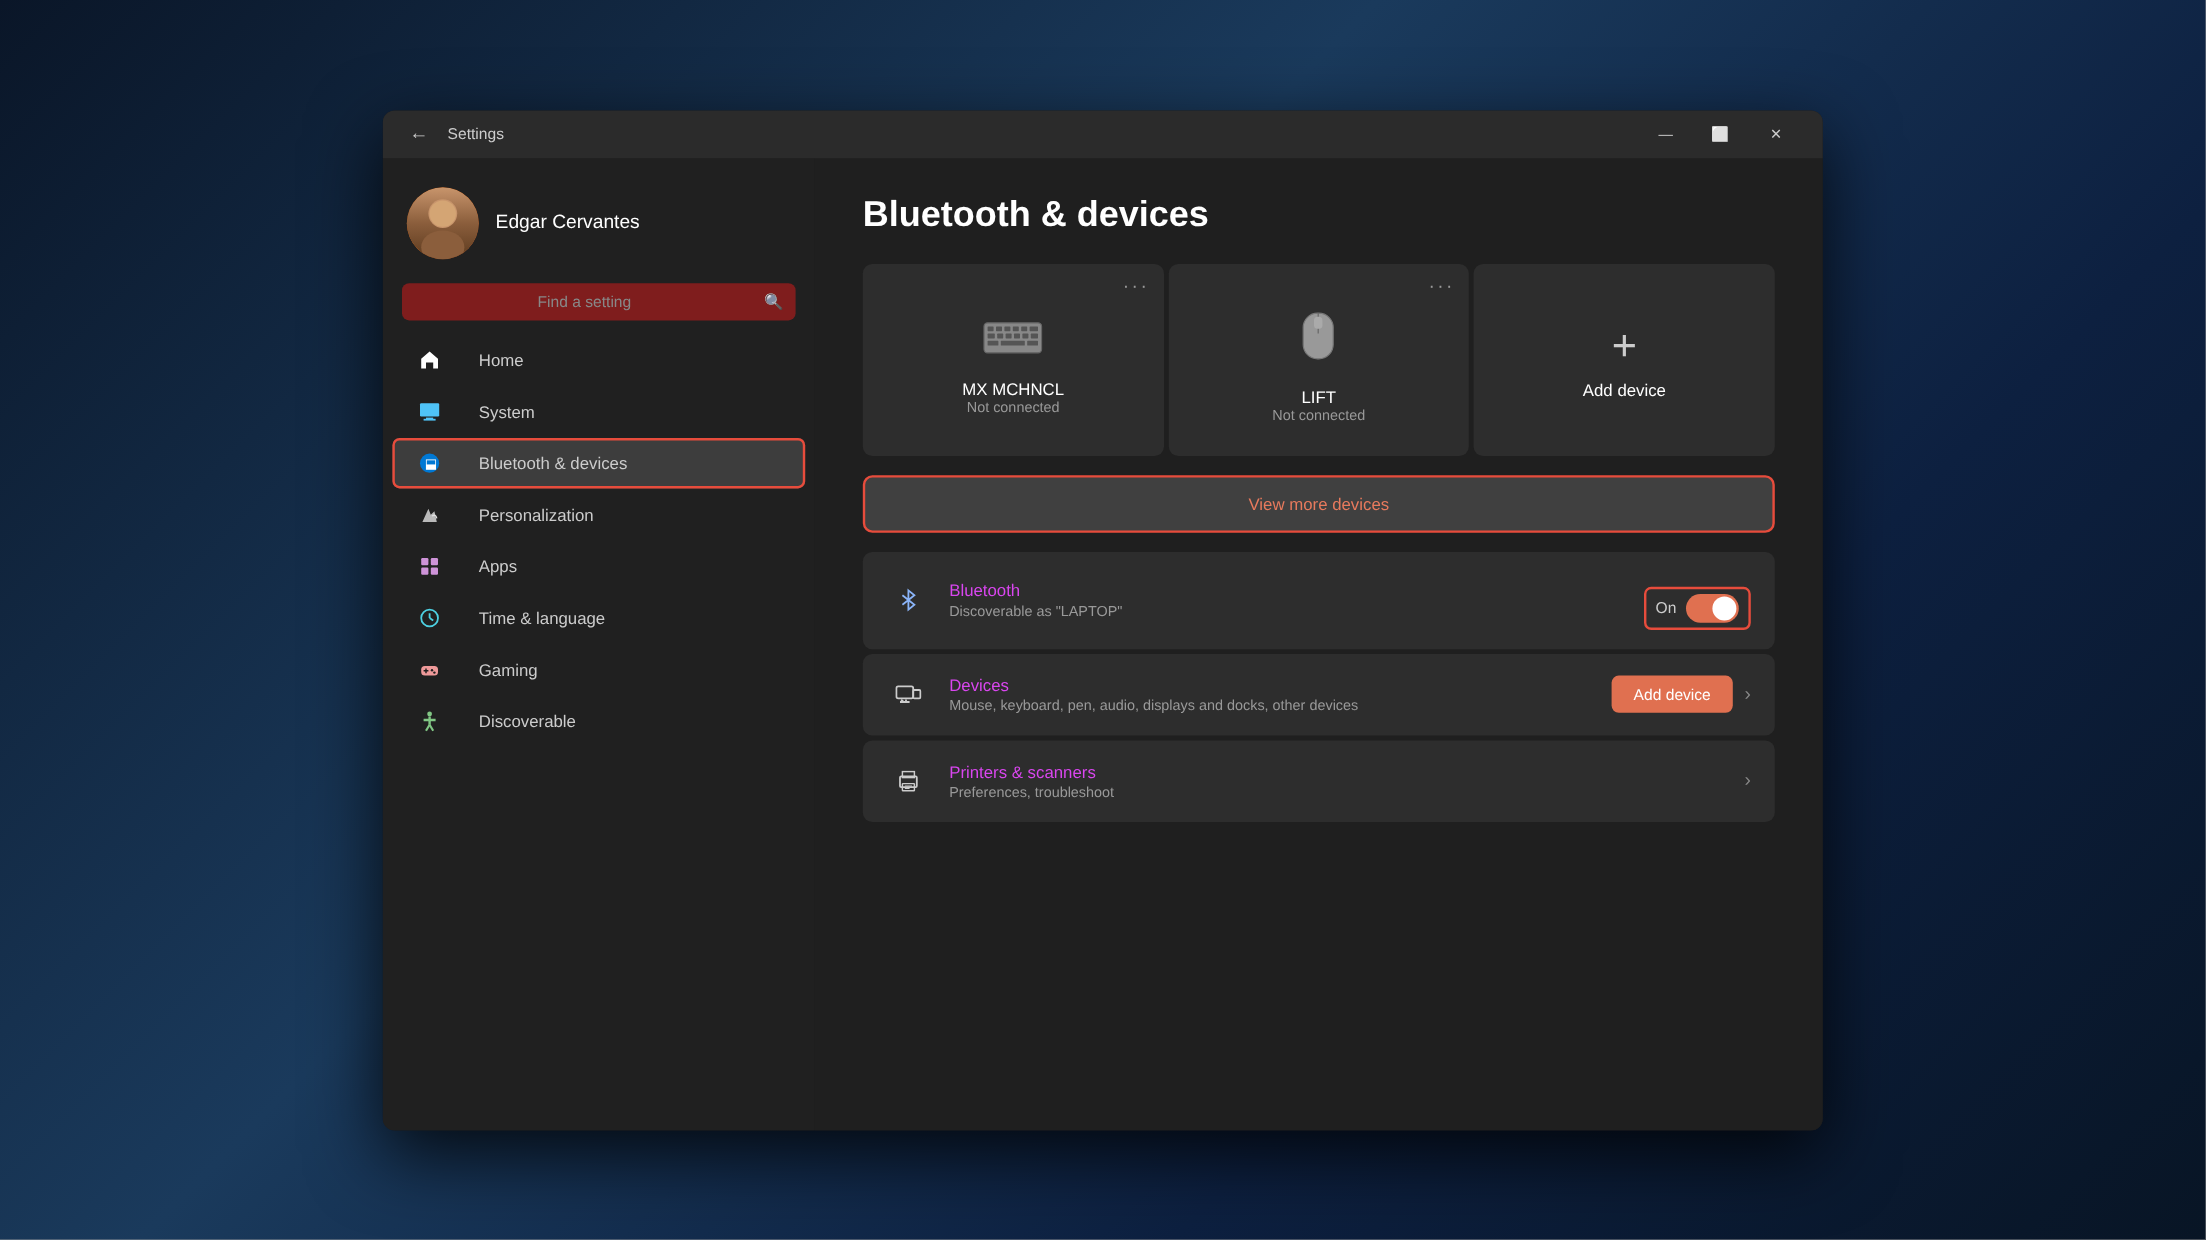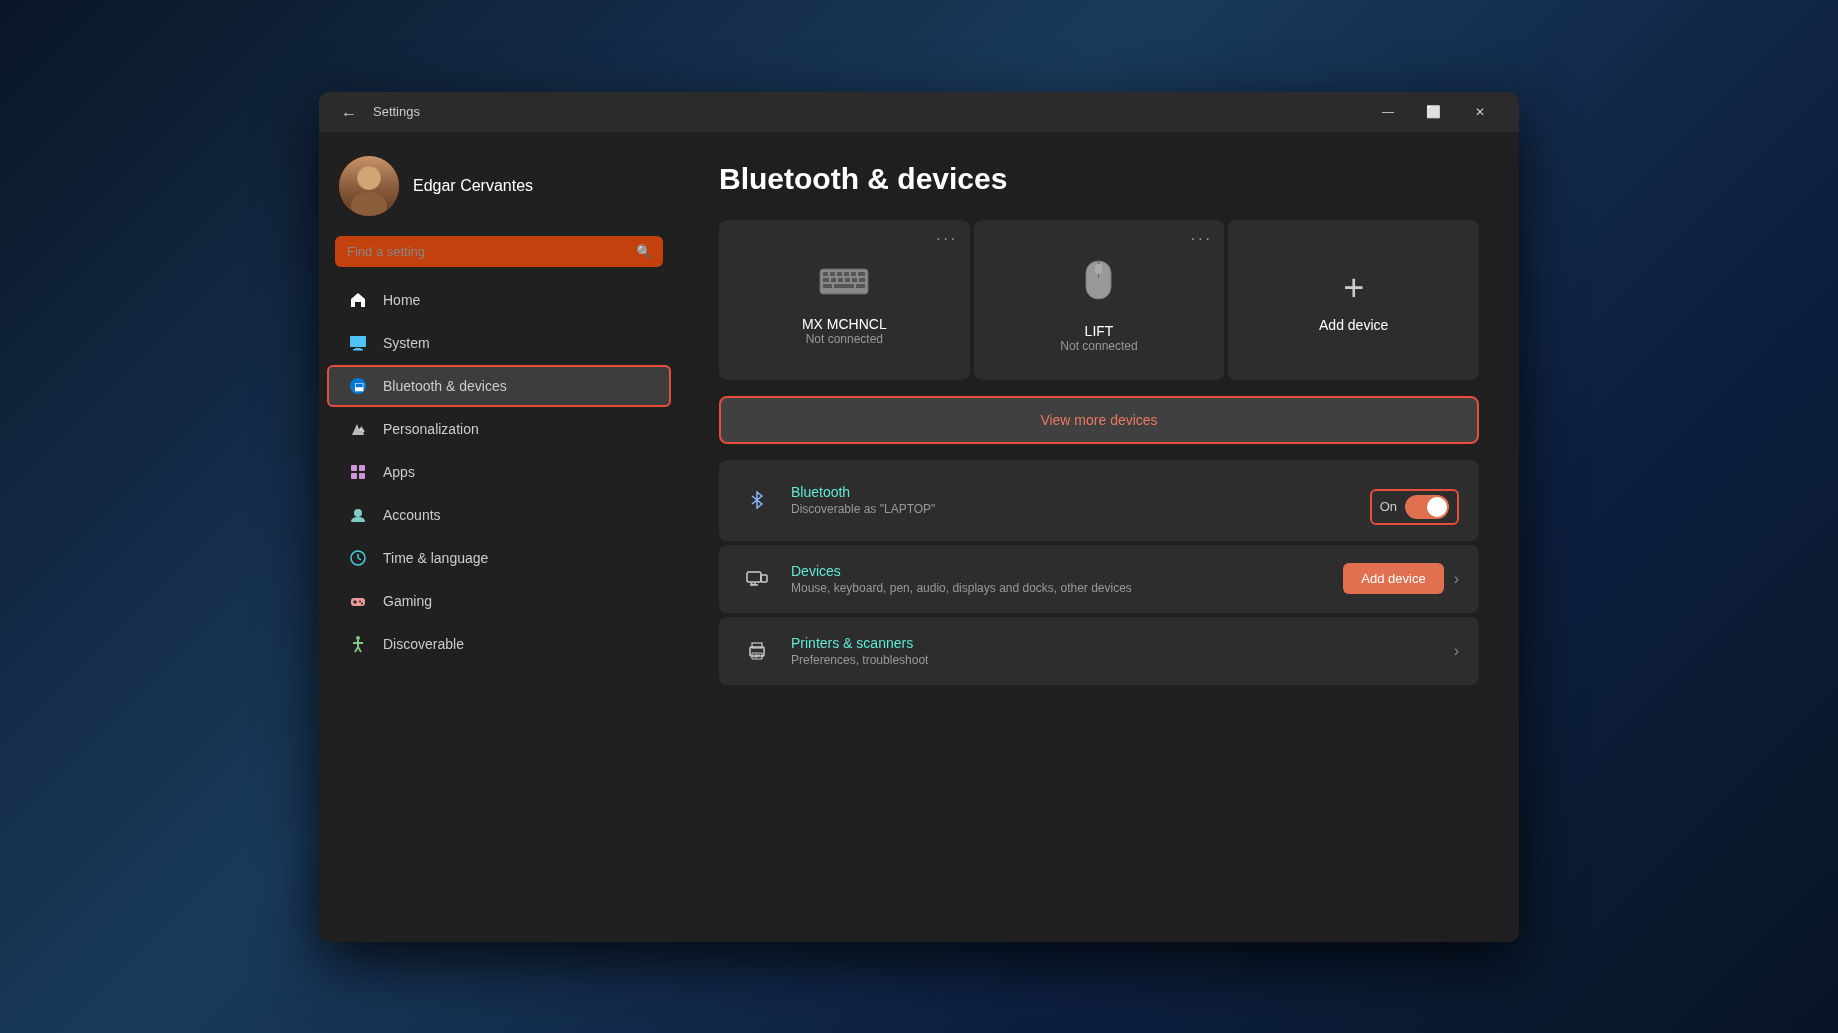--- a/index.html
+++ b/index.html
@@ -99,44 +99,45 @@
       color: #ffffff;
       font-size: 16px;
       font-weight: 500;
     }
     .search-box {
       margin: 0 16px 12px;
       position: relative;
     }
     .search-input {
       width: 100%;
-      background: #c2410c;
+      background: #7f1d1d;
       border: none;
       border-radius: 6px;
       padding: 8px 36px 8px 12px;
       color: #ccc;
       font-size: 13px;
       outline: none;
+      text-align: center;
     }
     .search-input::placeholder { color: #888; }
     .search-icon-wrap {
       position: absolute;
       right: 10px; top: 50%;
       transform: translateY(-50%);
       color: #888;
       font-size: 13px;
     }
     .nav-item {
       display: flex;
       align-items: center;
       padding: 10px 20px;
       cursor: pointer;
       border-radius: 6px;
       margin: 1px 8px;
-      gap: 14px;
+      gap: 30px;
       color: #ccc;
       font-size: 14px;
       position: relative;
     }
     .nav-item.active {
       background: #3d3d3d;
       outline: 2px solid #e74c3c;
       outline-offset: -2px;
     }
     .nav-icon {
@@ -258,21 +259,21 @@
     }
     .settings-item-icon {
       width: 36px; height: 36px;
       display: flex; align-items: center; justify-content: center;
       flex-shrink: 0;
       font-size: 20px;
       color: #ccc;
     }
     .settings-item-text { flex: 1; }
     .settings-item-title {
-      color: #5eead4;
+      color: #d946ef;
       font-size: 14px;
       font-weight: 500;
     }
     .settings-item-subtitle {
       color: #999;
       font-size: 12px;
       margin-top: 2px;
     }
     .toggle-label {
       color: #ccc;
@@ -402,29 +403,20 @@
           <svg width="18" height="18" viewBox="0 0 18 18" fill="none">
             <rect x="2" y="2" width="6" height="6" rx="1" fill="#ce93d8"></rect>
             <rect x="10" y="2" width="6" height="6" rx="1" fill="#ce93d8"></rect>
             <rect x="2" y="10" width="6" height="6" rx="1" fill="#ce93d8"></rect>
             <rect x="10" y="10" width="6" height="6" rx="1" fill="#ce93d8"></rect>
           </svg>
         </span>
         <span>Apps</span>
       </div>
 
-      <div class="nav-item">
-        <span class="nav-icon">
-          <svg width="18" height="18" viewBox="0 0 18 18" fill="none">
-            <circle cx="9" cy="7" r="4" fill="#80cbc4"></circle>
-            <path d="M2 16 Q2 11 9 11 Q16 11 16 16" fill="#80cbc4"></path>
-          </svg>
-        </span>
-        <span>Accounts</span>
-      </div>
 
       <div class="nav-item">
         <span class="nav-icon">
           <svg width="18" height="18" viewBox="0 0 18 18" fill="none">
             <circle cx="9" cy="9" r="7" stroke="#4dd0e1" stroke-width="1.5" fill="none"></circle>
             <line x1="9" y1="5" x2="9" y2="9" stroke="#4dd0e1" stroke-width="1.5"></line>
             <line x1="9" y1="9" x2="12" y2="11" stroke="#4dd0e1" stroke-width="1.5"></line>
           </svg>
         </span>
         <span>Time &amp; language</span>

